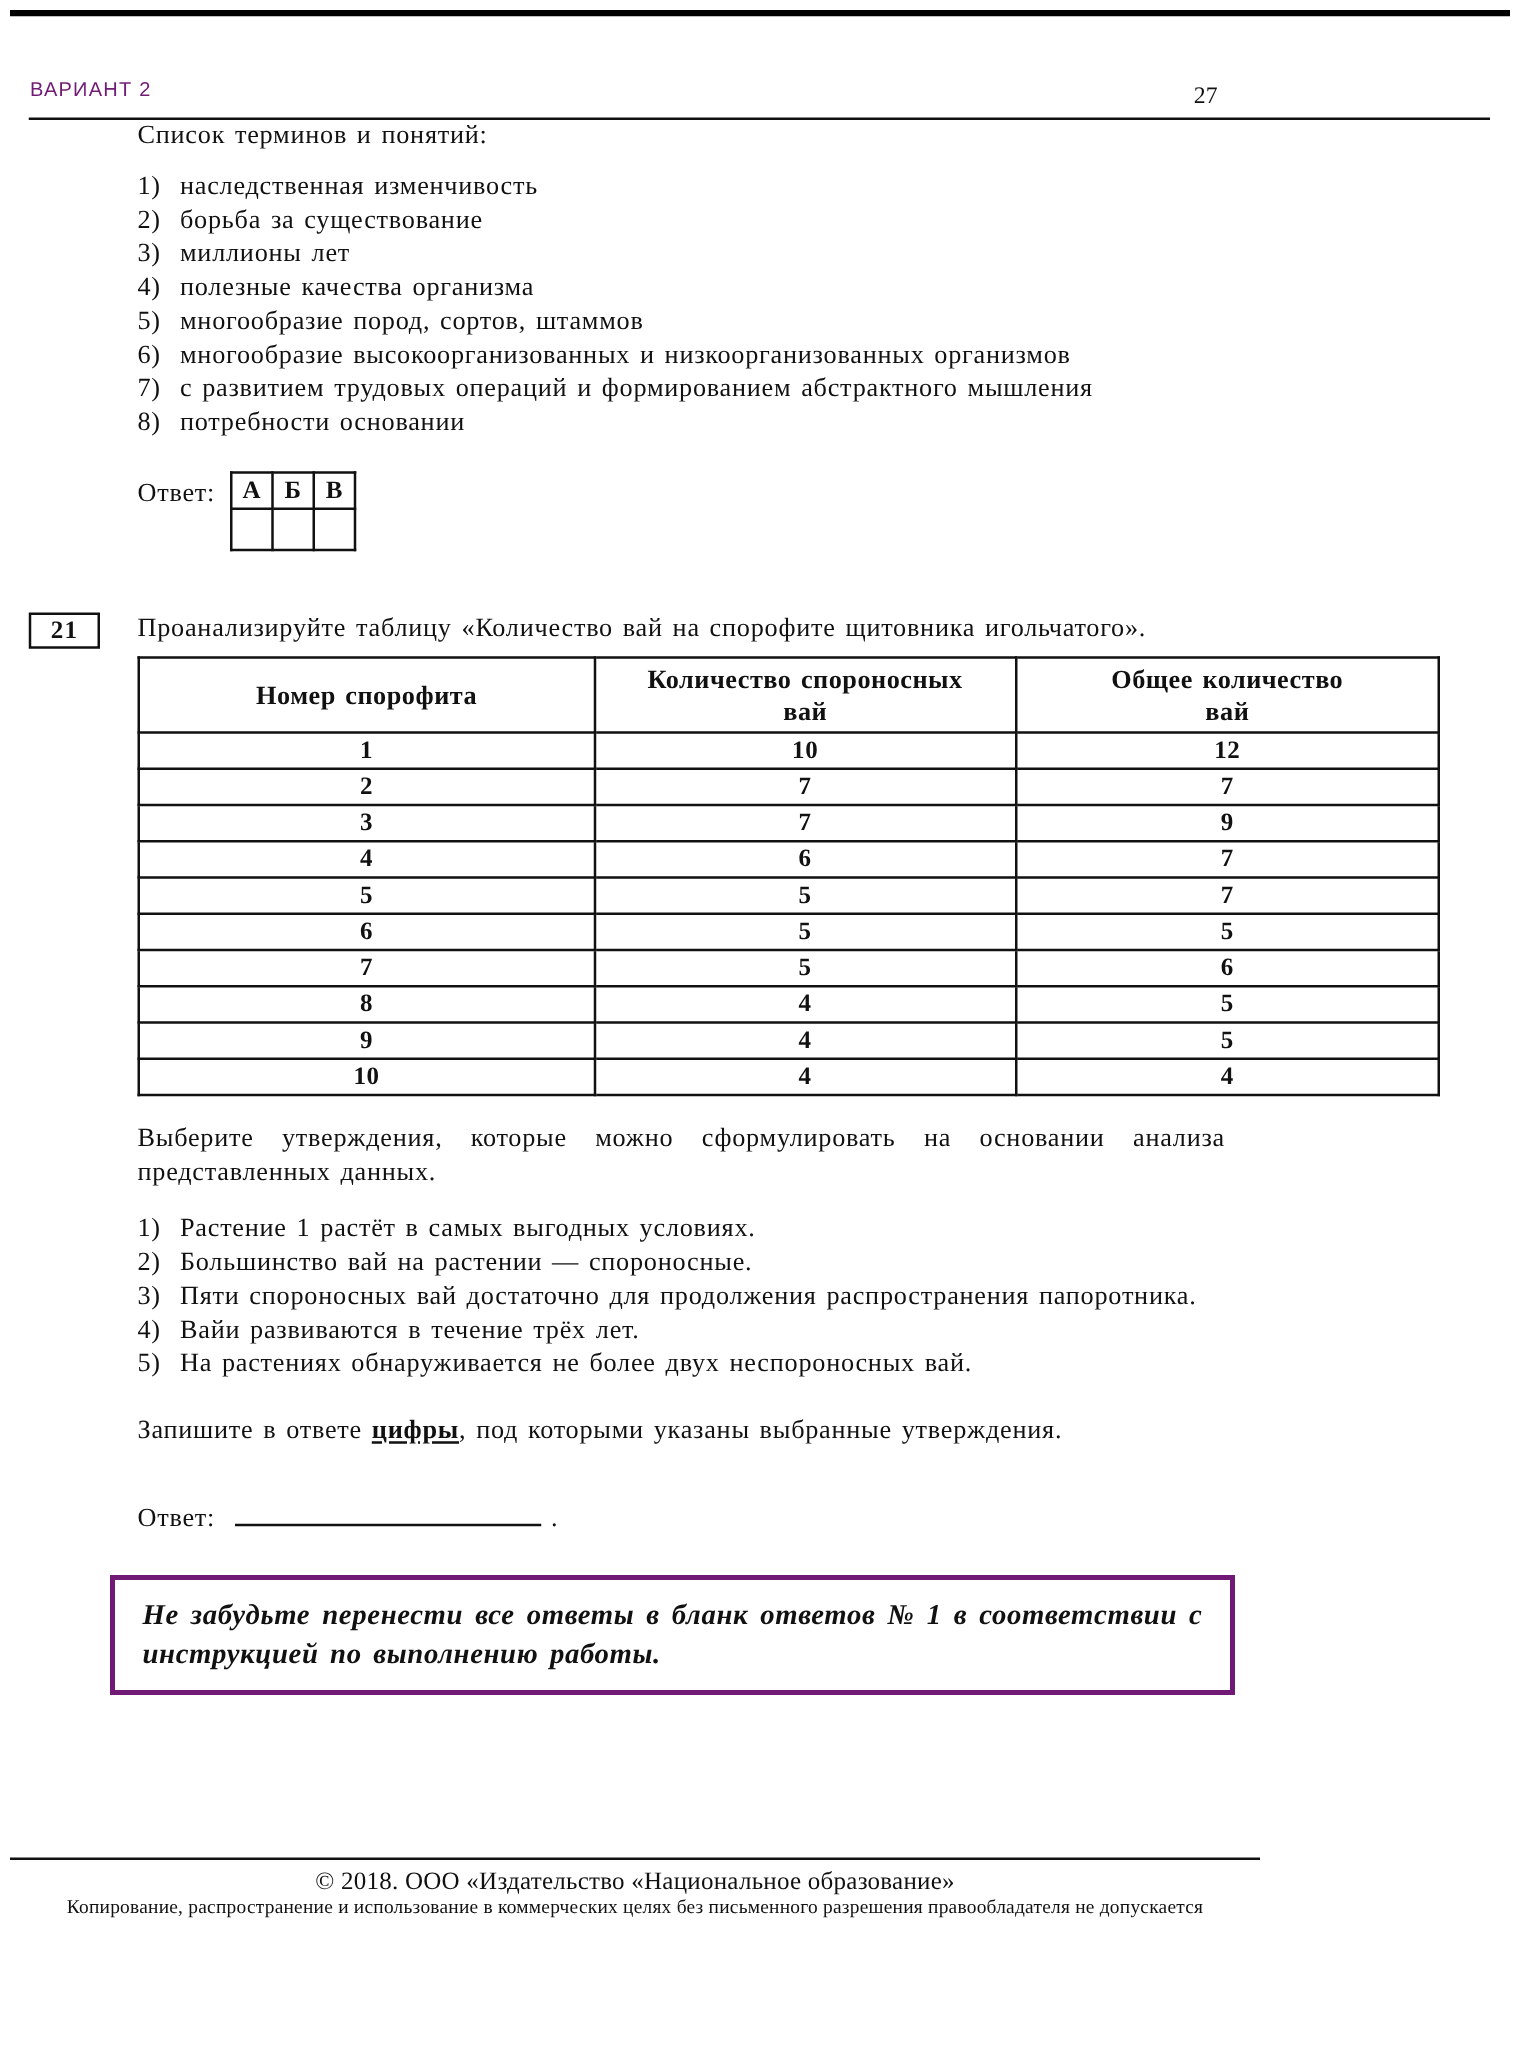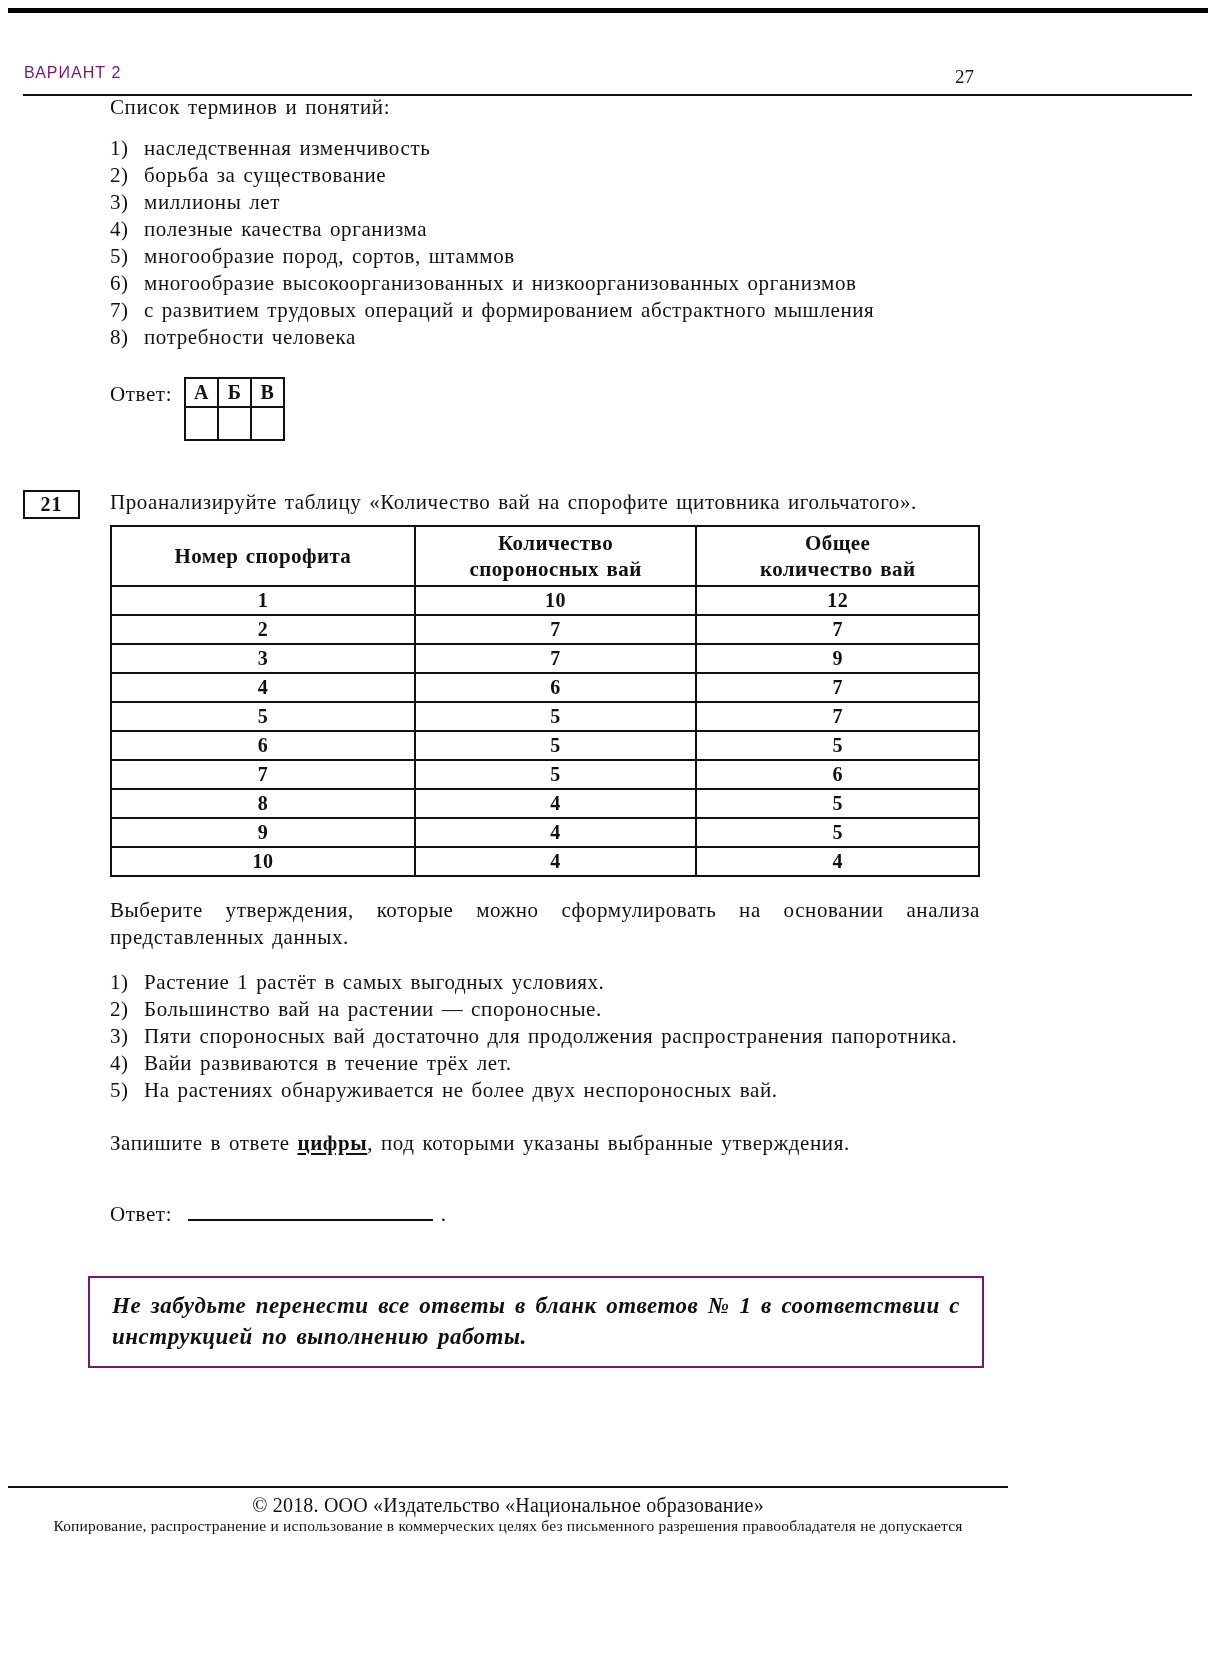--- a/index.html
+++ b/index.html
@@ -46,21 +46,21 @@
   .q { position:relative; margin-top:48px; }
   .q-num {
     position:absolute; left:-87px; top:1px;
     width:53px; height:25px; border:2px solid #111;
     text-align:center; font-weight:bold; font-size:20px; line-height:25px;
     letter-spacing:1px;
   }
   .q-text { margin:0; text-align:justify; }
 
   table.data {
-    border-collapse:collapse; width:870px; margin-top:9px;
+    border-collapse:collapse; width:1042px; margin-top:9px;
     border:2px solid #111;
   }
   table.data th, table.data td { border:2px solid #111; }
   table.data th {
     font-size:21px; line-height:26px; font-weight:bold;
     padding:3px 6px; text-align:center; letter-spacing:0.4px;
   }
   table.data th.c2 { padding:3px 40px; }
   table.data th.c3 { padding:3px 58px; }
   table.data td {
@@ -74,22 +74,22 @@
 
   .statements { margin-top:18px; }
   .write-instr { margin-top:26px; }
   .answer-line { margin-top:44px; }
   .blank {
     display:inline-block; width:245px; height:2px;
     border-bottom:2px solid #111; margin-left:8px;
   }
 
   .notice {
-    margin:48px 0 0 -22px; width:848px;
-    border:2px solid #701a75;
+    margin:32px 0 0 -22px; width:848px;
+    border:4px solid #701a75;
     padding:12px 22px 14px 22px;
     font-weight:bold; font-style:italic;
     font-size:23px; line-height:31px;
     text-align:justify; letter-spacing:0.5px; word-spacing:3px;
   }
 
   .footer {
     position:absolute; top:1486px; left:8px; width:1000px;
     border-top:2px solid #111; padding-top:7px;
     text-align:center; letter-spacing:0.2px;
@@ -135,21 +135,21 @@
       <div class="li">
         <span class="num">6)</span>
         <span class="txt">многообразие высокоорганизованных и низкоорганизованных организмов</span>
       </div>
       <div class="li">
         <span class="num">7)</span>
         <span class="txt">с развитием трудовых операций и формированием абстрактного мышления</span>
       </div>
       <div class="li">
         <span class="num">8)</span>
-        <span class="txt">потребности человека</span>
+        <span class="txt">потребности основании</span>
       </div>
     </div>
 
 
     <div class="answer-row">
       <span class="ans-label">Ответ:</span>
       <table class="abc">
         <tbody>
           <tr>
             <td>А</td>

